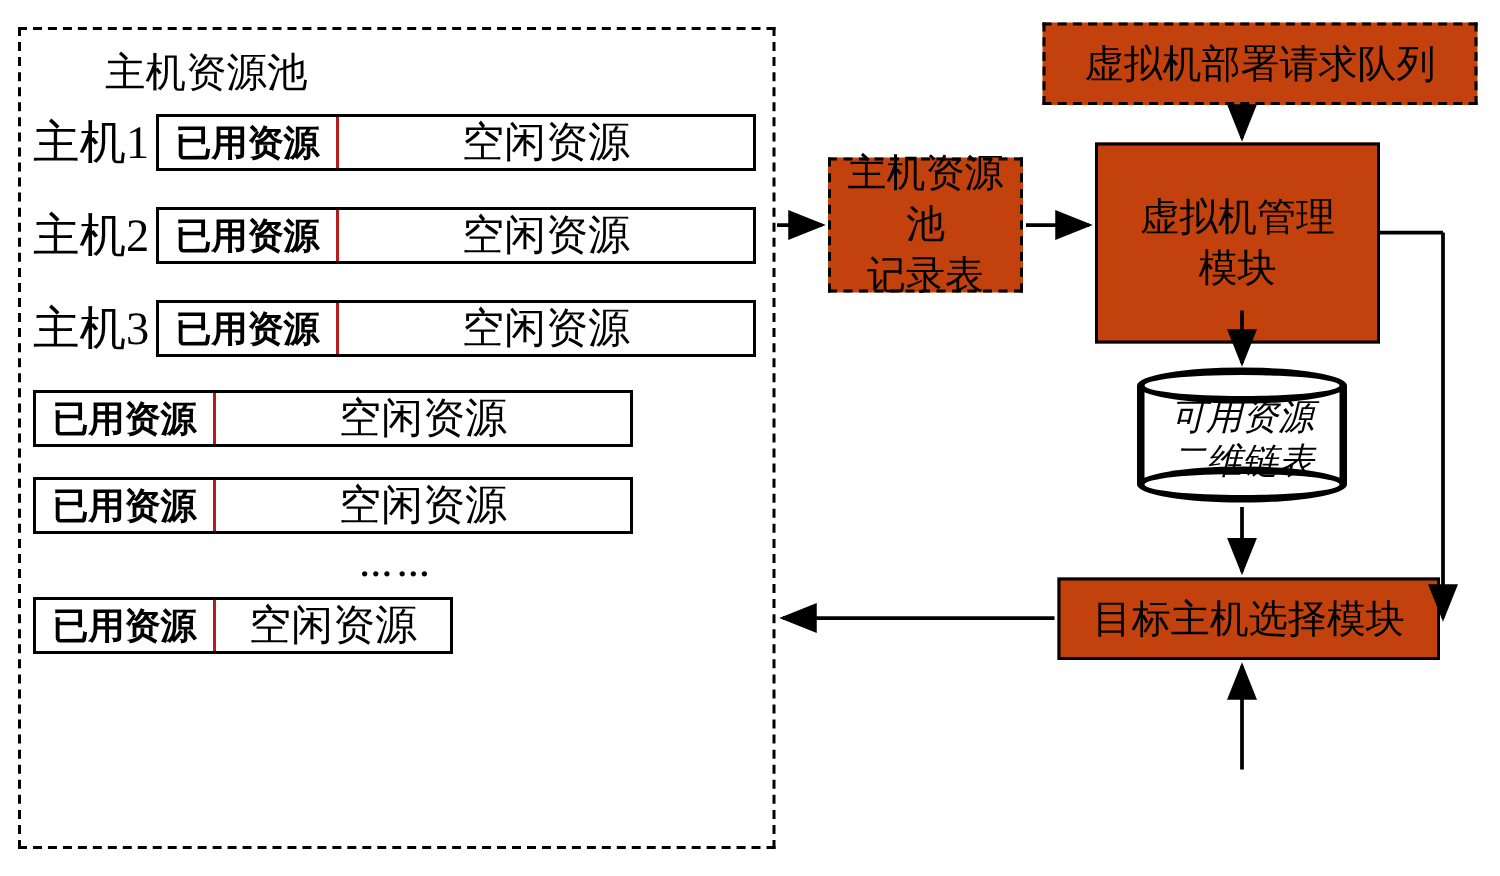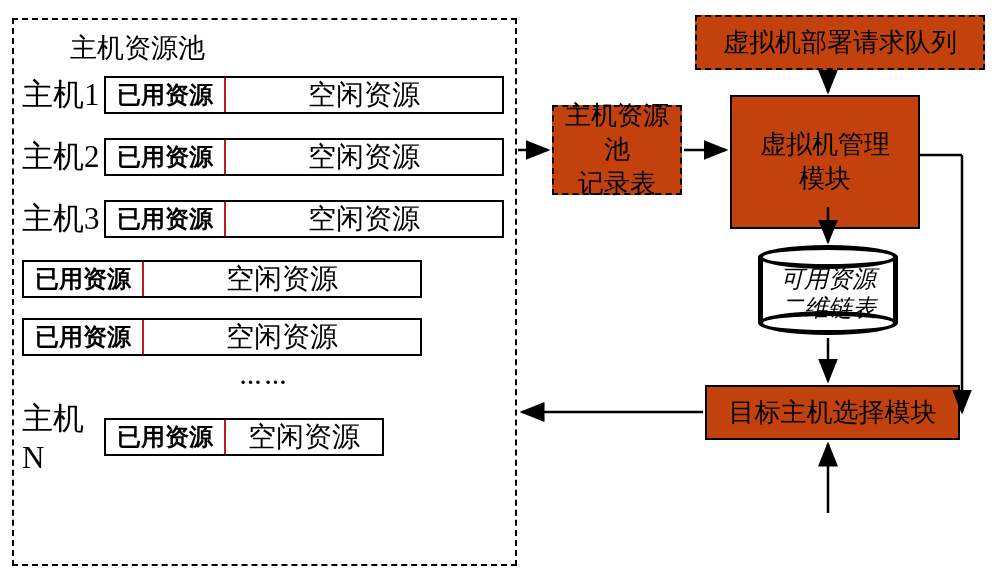--- a/index.html
+++ b/index.html
@@ -217,21 +217,20 @@
           </div>
         </div>
         <div class="host-row">
           <div class="host-bar" style="max-width: 400px;">
             <div class="host-used" style="width: 120px;">已用资源</div>
             <div class="host-idle">空闲资源</div>
           </div>
         </div>
         <div class="dots">……</div>
         <div class="host-row">
-          <div class="host-label">主机N</div>
           <div class="host-bar" style="max-width: 280px;">
             <div class="host-used" style="width: 120px;">已用资源</div>
             <div class="host-idle">空闲资源</div>
           </div>
         </div>
       </div>
   </div>
 
   <div class="box dashed-box vm-request-queue">
     <span>虚拟机部署请求队列</span>

